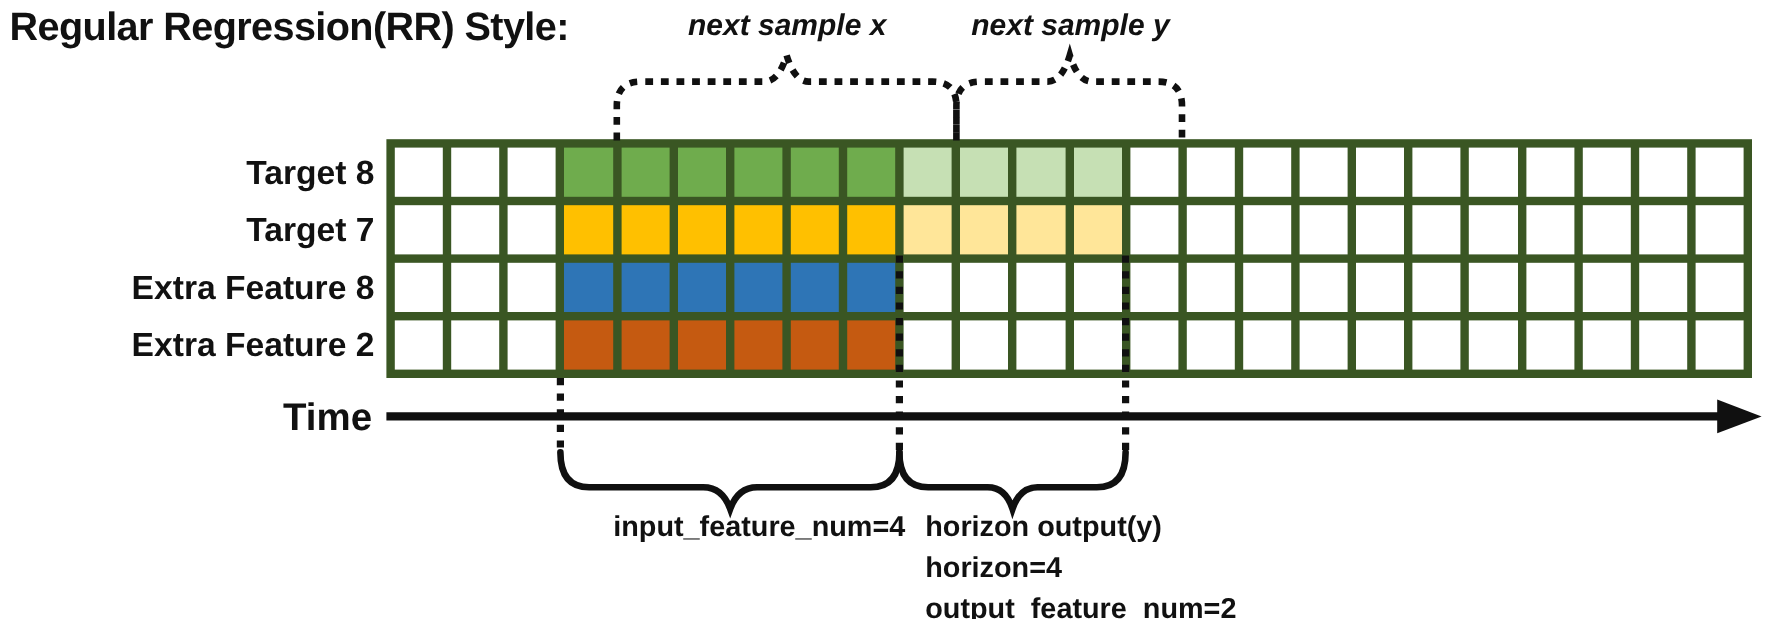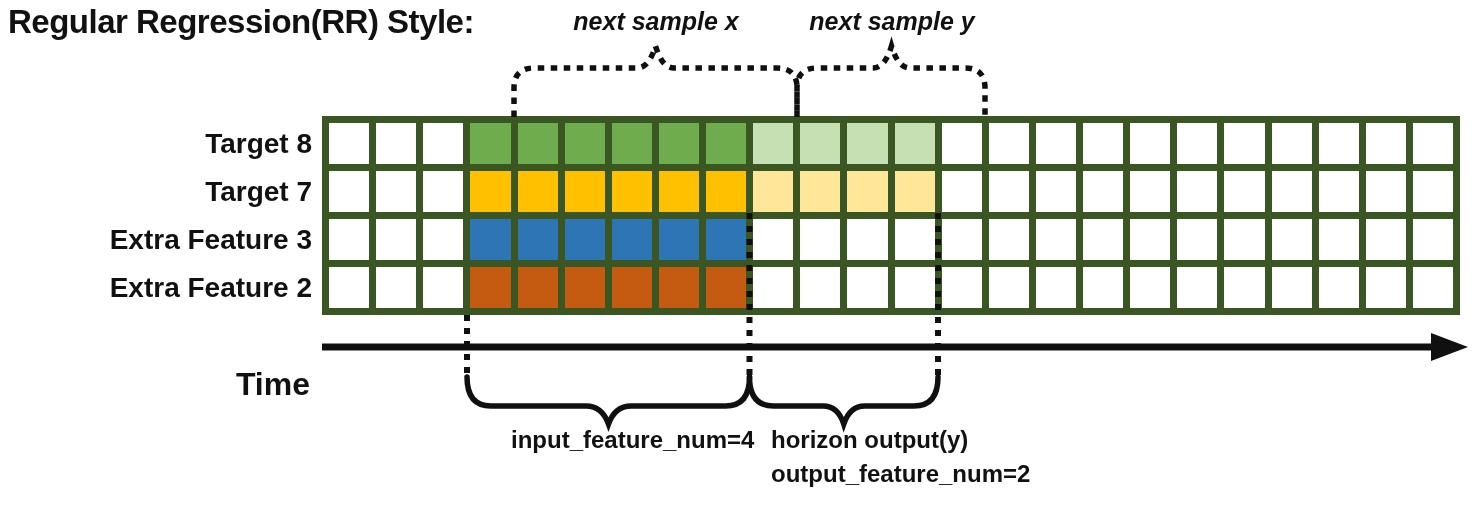--- a/index.html
+++ b/index.html
@@ -15,40 +15,40 @@
   #next-y{left:892px;}
   #grid{
     left:322px;top:116px;width:1124px;height:185px;padding:7px;
     display:grid;grid-template-columns:repeat(24,1fr);grid-template-rows:repeat(4,1fr);gap:7px;
   }
   .cell{background:#ffffff;}
   .row-label{
     position:absolute;left:0;width:312px;text-align:right;
     font-size:28px;font-weight:bold;line-height:34px;white-space:nowrap;
   }
-  #time-label{left:160px;top:329px;width:150px;text-align:right;font-size:32px;font-weight:bold;margin-top:37px;}
+  #time-label{left:160px;top:329px;width:150px;text-align:right;font-size:32px;font-weight:bold;}
   .note-block{top:423px;font-size:24px;font-weight:600;line-height:34px;white-space:nowrap;}
   #note-input{left:511px;}
   #note-output{left:771px;}
   svg.overlay{position:absolute;left:0;top:0;pointer-events:none;}
 </style>
 </head>
 <body>
 
 <div id="canvas">
 
   <div id="title" class="abs">Regular Regression(RR) Style:</div>
 
   <div id="next-x" class="abs next-label">next sample x</div>
   <div id="next-y" class="abs next-label">next sample y</div>
 
   <div>
       <div class="row-label" style="top: 126.5px;">Target 8</div>
       <div class="row-label" style="top: 174.75px;">Target 7</div>
-      <div class="row-label" style="top: 223px;">Extra Feature 3</div>
+      <div class="row-label" style="top: 223px;">Extra Feature 8</div>
       <div class="row-label" style="top: 271.25px;">Extra Feature 2</div>
     </div>
 
   <div id="grid" class="abs" style="background: rgb(58, 86, 35);">
       <div class="cell" style="background: rgb(255, 255, 255);"></div>
       <div class="cell" style="background: rgb(255, 255, 255);"></div>
       <div class="cell" style="background: rgb(255, 255, 255);"></div>
       <div class="cell" style="background: rgb(111, 172, 77);"></div>
       <div class="cell" style="background: rgb(111, 172, 77);"></div>
       <div class="cell" style="background: rgb(111, 172, 77);"></div>
@@ -145,20 +145,21 @@
     </div>
 
   <div id="time-label" class="abs">Time</div>
 
   <div id="note-input" class="abs note-block">
     <div>input_feature_num=4</div>
   </div>
 
   <div id="note-output" class="abs note-block">
     <div>horizon output(y)</div>
+    <div>horizon=4</div>
     <div>output_feature_num=2</div>
   </div>
 
   <svg class="overlay" width="1476" height="516" viewBox="0 0 1476 516">
 
     <path d="M 514 117 L 514 88 Q 514 68 534 68 L 637 68 Q 649 68 655.5 46 Q 662 68 674 68 L 777 68 Q 797 68 797 88 L 797 117" fill="none" stroke="#101010" stroke-width="5.5" stroke-dasharray="6.5 6.5"></path>
 
     <path d="M 797 117 L 797 88 Q 797 68 817 68 L 873 68 Q 885 68 891.5 46 Q 898 68 910 68 L 965 68 Q 985 68 985 88 L 985 117" fill="none" stroke="#101010" stroke-width="5.5" stroke-dasharray="6.5 6.5"></path>
 
     <line x1="467" y1="315" x2="467" y2="378" stroke="#101010" stroke-width="6" stroke-dasharray="6 7"></line>

